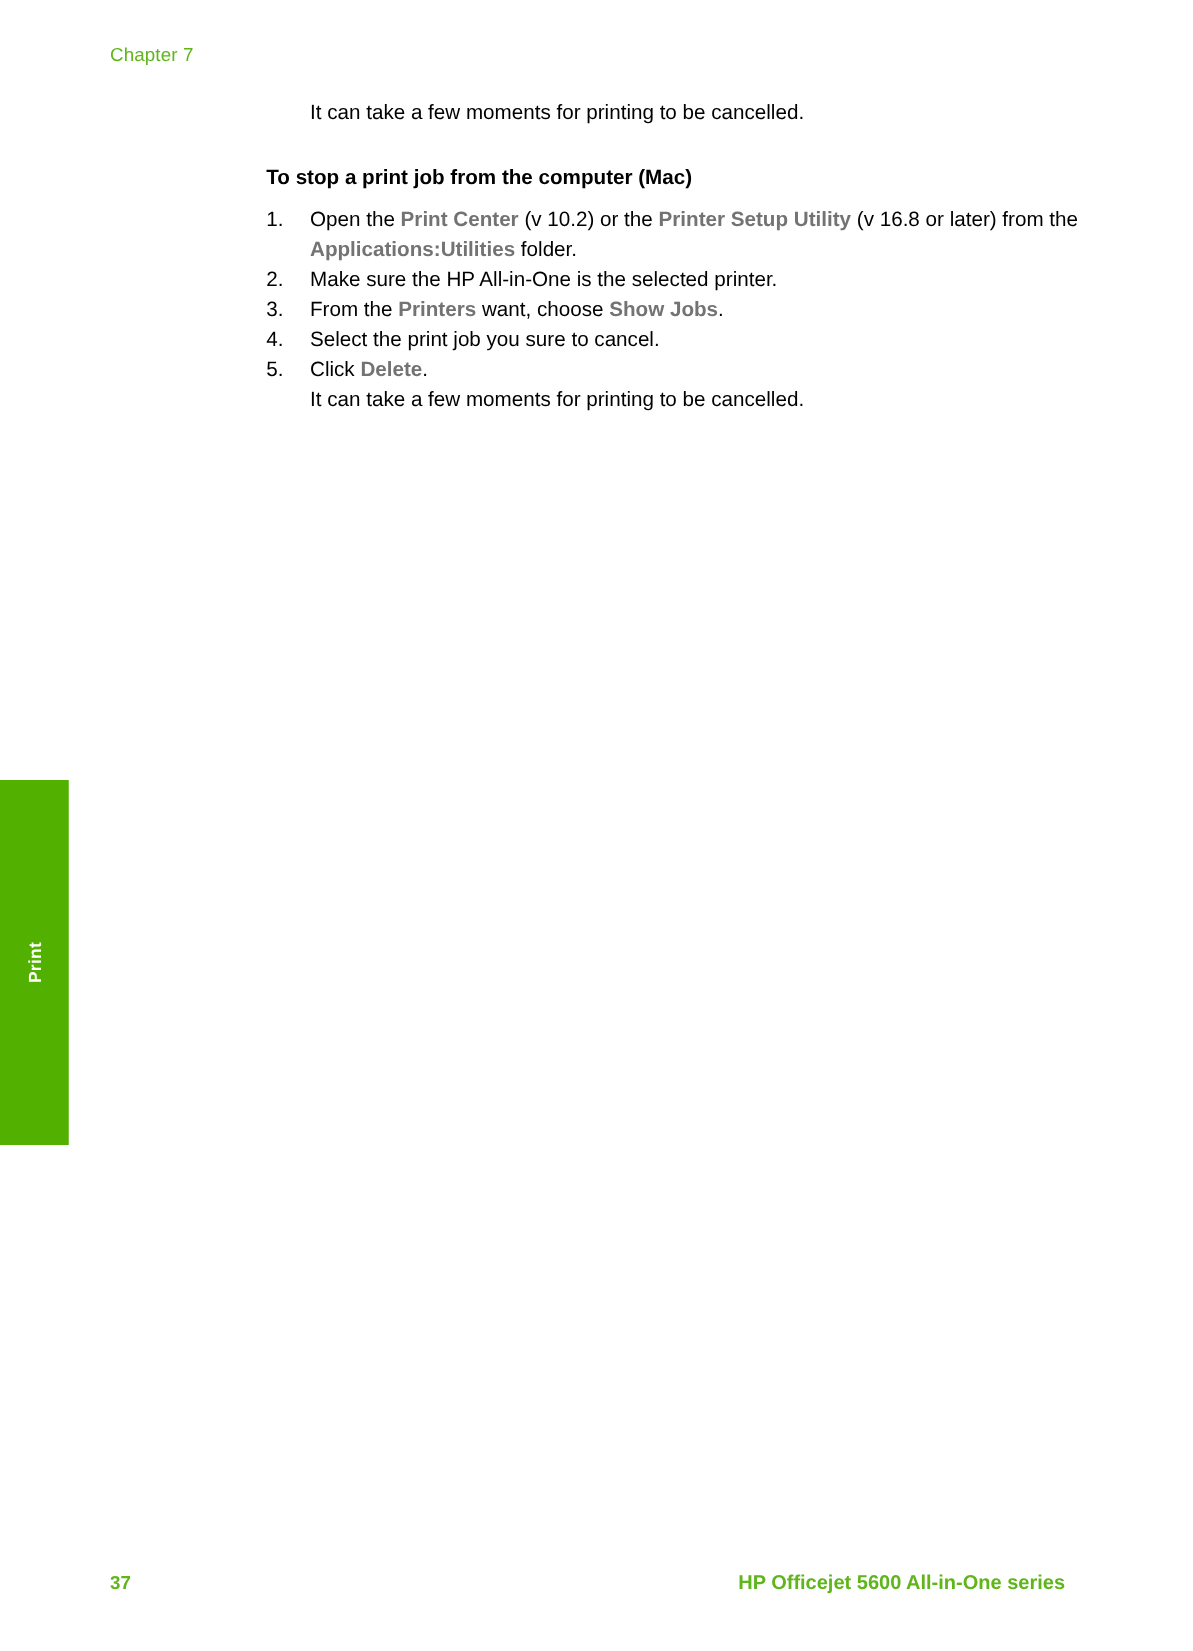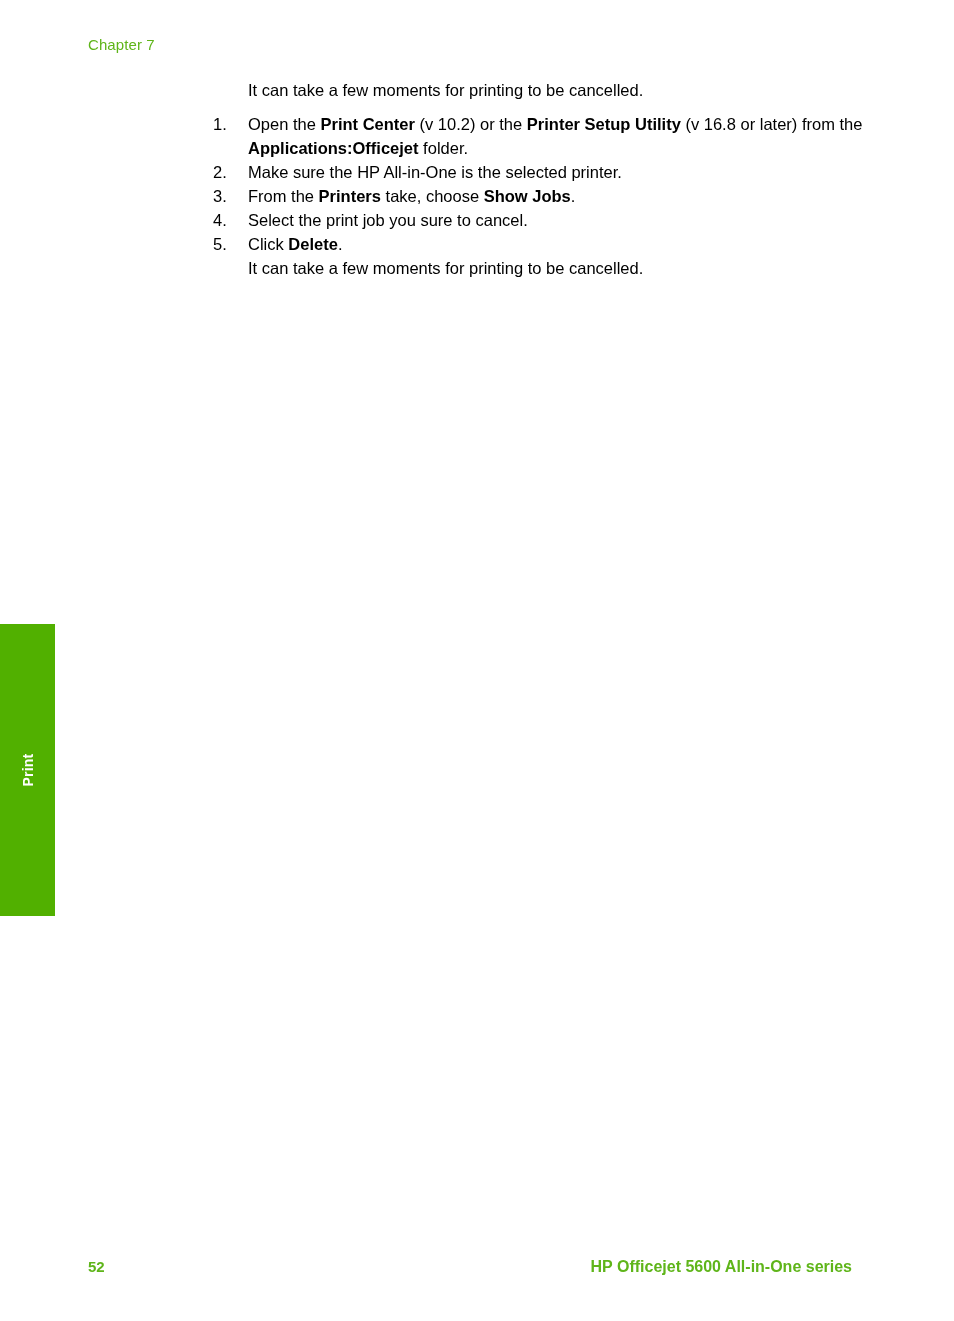--- a/index.html
+++ b/index.html
@@ -108,21 +108,21 @@
   }
   .trailing-note {
     padding-left: 35px;
     font-size: 16.5px;
     line-height: 24px;
     color: #000000;
     margin: 0;
   }
 
   .em {
-    color: #000000;
+    color: #737373;
     font-weight: bold;
   }
 
   
   .footer {
     position: absolute;
     left: 88px;
     right: 74px;
     top: 1258px;
     display: flex;
@@ -149,46 +149,47 @@
   <div class="chapter-header">Chapter 7</div>
 
   <div class="side-tab">
     <span class="side-tab-label">Print</span>
   </div>
 
   <div class="content">
 
     <p class="body-line intro-line">It can take a few moments for printing to be cancelled.</p>
 
+    <h2 class="section-heading">To stop a print job from the computer (Mac)</h2>
 
     <ol class="steps" id="steps-list">
         <li class="step">
           <span class="step-num">1.</span>
-          <span class="step-text"><span>Open the </span><span class="em">Print Center</span><span> (v 10.2) or the </span><span class="em">Printer Setup Utility</span><span> (v 16.8 or later) from the </span><span class="em">Applications:Officejet</span><span> folder.</span></span>
+          <span class="step-text"><span>Open the </span><span class="em">Print Center</span><span> (v 10.2) or the </span><span class="em">Printer Setup Utility</span><span> (v 16.8 or later) from the </span><span class="em">Applications:Utilities</span><span> folder.</span></span>
         </li>
         <li class="step">
           <span class="step-num">2.</span>
           <span class="step-text"><span>Make sure the HP All-in-One is the selected printer.</span></span>
         </li>
         <li class="step">
           <span class="step-num">3.</span>
-          <span class="step-text"><span>From the </span><span class="em">Printers</span><span> take, choose </span><span class="em">Show Jobs</span><span>.</span></span>
+          <span class="step-text"><span>From the </span><span class="em">Printers</span><span> want, choose </span><span class="em">Show Jobs</span><span>.</span></span>
         </li>
         <li class="step">
           <span class="step-num">4.</span>
           <span class="step-text"><span>Select the print job you sure to cancel.</span></span>
         </li>
         <li class="step">
           <span class="step-num">5.</span>
           <span class="step-text"><span>Click </span><span class="em">Delete</span><span>.</span></span>
         </li>
       </ol>
 
     <p class="trailing-note">It can take a few moments for printing to be cancelled.</p>
 
   </div>
 
   <div class="footer">
-    <span class="footer-page-number">52</span>
+    <span class="footer-page-number">37</span>
     <span class="footer-product">HP Officejet 5600 All-in-One series</span>
   </div>
 
 </div>
 
 </body></html>

